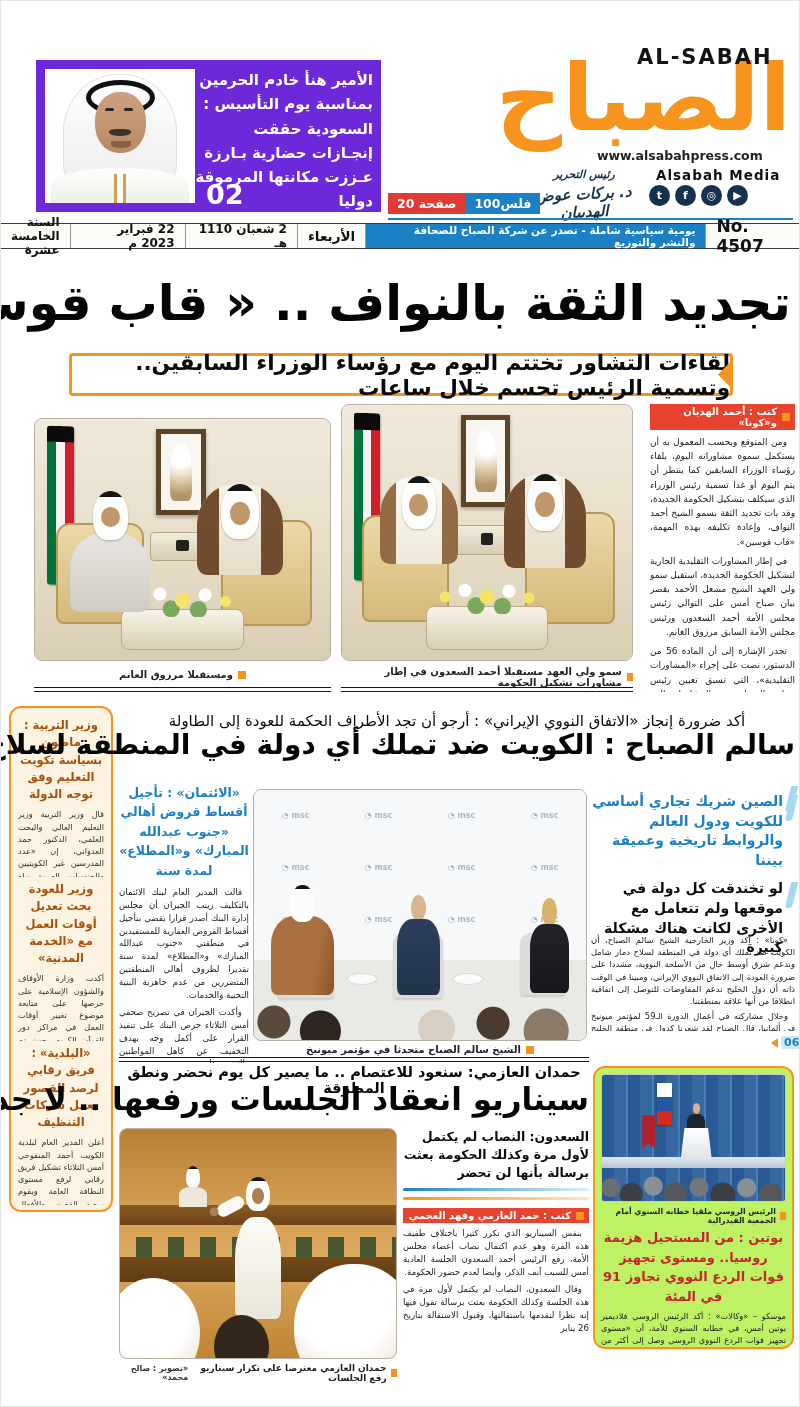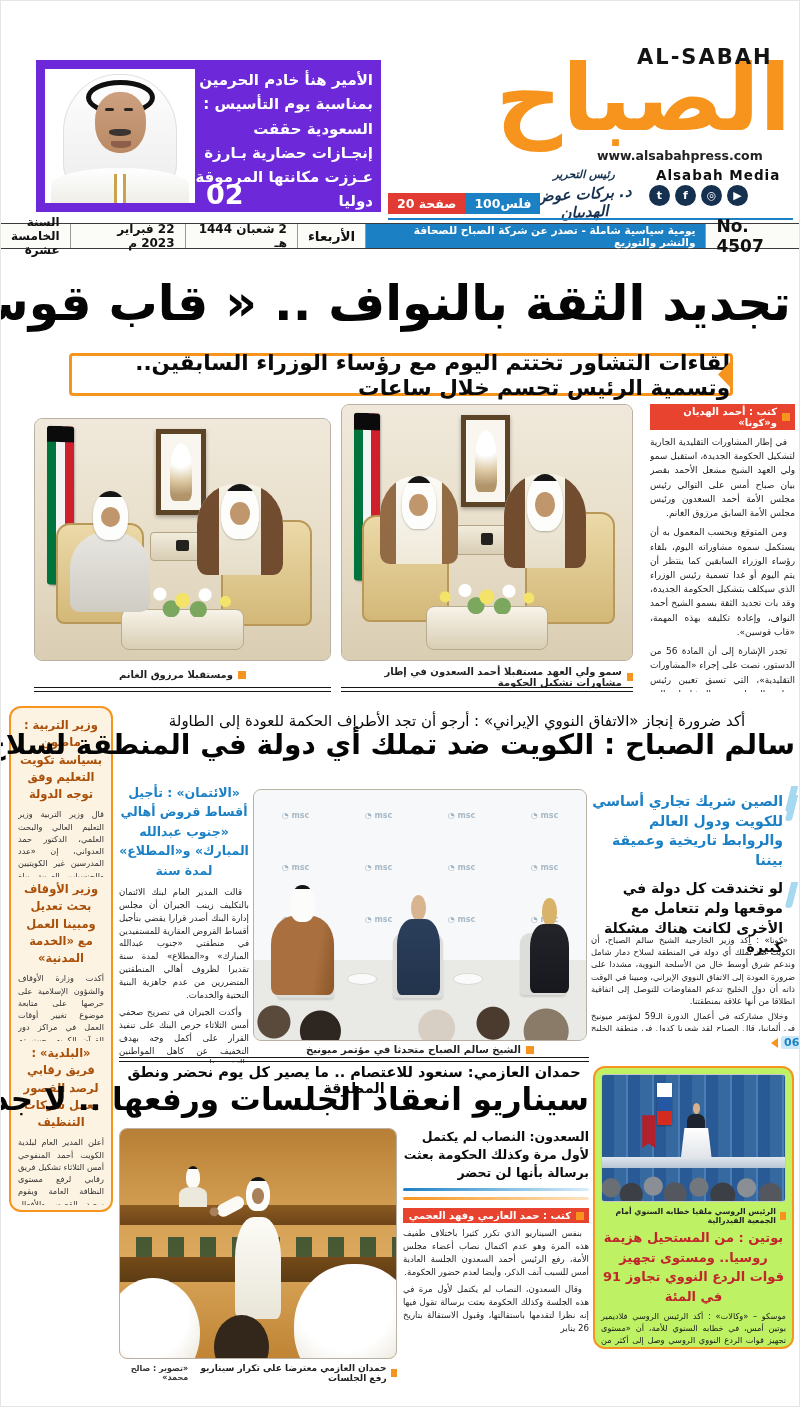--- a/index.html
+++ b/index.html
@@ -299,39 +299,39 @@
     <div class="price-badge">
       <span class="price-pages">20 صفحة</span>
       <span class="price-fils">100فلس</span>
     </div>
     <div class="top-rule"></div>
 
     <div class="date-bar">
       <div class="db-cell db-issue">No. 4507</div>
       <div class="db-cell db-tagline">يومية سياسية شاملة - تصدر عن شركة الصباح للصحافة والنشر والتوزيع</div>
       <div class="db-cell db-weekday">الأربعاء</div>
-      <div class="db-cell">2 شعبان 1444 هـ</div>
+      <div class="db-cell">2 شعبان 1110 هـ</div>
       <div class="db-cell">22 فبراير 2023 م</div>
       <div class="db-cell db-year">السنة الخامسة عشرة</div>
     </div>
   </div>
 
   <div class="lead-headline">تجديد الثقة بالنواف .. « قاب قوسين »</div>
   <div class="lead-subhead">
     <span>لقاءات التشاور تختتم اليوم مع رؤساء الوزراء السابقين.. وتسمية الرئيس تحسم خلال ساعات</span>
     <span class="subhead-arrow"></span>
   </div>
 
   <div class="lead-article">
     <div class="byline-tag">
       <span class="sq"></span>
       <span>كتب : أحمد الهديان و«كونا»</span>
     </div>
+    <p>ومن المتوقع وبحسب المعمول به أن يستكمل سموه مشاوراته اليوم، بلقاء رؤساء الوزراء السابقين كما ينتظر أن يتم اليوم أو غدا تسمية رئيس الوزراء الذي سيكلف بتشكيل الحكومة الجديدة، وقد بات تجديد الثقة بسمو الشيخ أحمد النواف، وإعادة تكليفه بهذه المهمة، «قاب قوسين».</p>
     <p>في إطار المشاورات التقليدية الجارية لتشكيل الحكومة الجديدة، استقبل سمو ولي العهد الشيخ مشعل الأحمد بقصر بيان صباح أمس على التوالي رئيس مجلس الأمة أحمد السعدون ورئيس مجلس الأمة السابق مرزوق الغانم.</p>
-    <p>ومن المتوقع وبحسب المعمول به أن يستكمل سموه مشاوراته اليوم، بلقاء رؤساء الوزراء السابقين كما ينتظر أن يتم اليوم أو غدا تسمية رئيس الوزراء الذي سيكلف بتشكيل الحكومة الجديدة، وقد بات تجديد الثقة بسمو الشيخ أحمد النواف، وإعادة تكليفه بهذه المهمة، «قاب قوسين».</p>
     <p>تجدر الإشارة إلى أن المادة 56 من الدستور، نصت على إجراء «المشاورات التقليدية»، التي تسبق تعيين رئيس مجلس الوزراء، وهي المشاورات التي تستطلع بموجبها القيادة السياسية، وجهة نظر الشخصيات السياسية صاحبة الرأي في البلاد، وفي مقدمتها رؤساء مجلس الأمة، ورؤساء الوزارات السابقين، ورؤساء الجماعات السياسية، الذين يرى رئيس الدولة من المفيد أن يستطلع رأيهم، ومن إليهم من أصحاب الرأي السياسي.</p>
   </div>
 
   <div class="photo-frame" id="photo-saadoun">
     <div class="scene-majlis">
       <div class="m-flag"></div>
       <div class="m-portrait"></div>
       <div class="m-console"></div>
       <div class="m-chair cl"></div>
       <div class="m-chair cr"></div>
@@ -375,21 +375,21 @@
   <div class="double-rule" id="rule-right"></div>
   <div class="double-rule" id="rule-left"></div>
 
   <div class="side-box">
     <div class="brief">
       <div class="brief-title">وزير التربية : ماضون بسياسة تكويت التعليم وفق توجه الدولة</div>
       <div class="brief-body">قال وزير التربية وزير التعليم العالي والبحث العلمي، الدكتور حمد العدواني، إن «عدد المدرسين غير الكويتيين والجنسيات العربية يبلغ 24535 معلما ومعلمة، وبلغ عدد الكويتيين 71547 معلما ومعلمة طبقا لبيانات النظم»، موضحا أنه «لا يشترط بعقود</div>
 
     </div>
     <div class="brief">
-      <div class="brief-title">وزير الأوقاف بحث تعديل ومبينا العمل مع «الخدمة المدنية»</div>
+      <div class="brief-title">وزير للعودة بحث تعديل أوقات العمل مع «الخدمة المدنية»</div>
       <div class="brief-body">أكدت وزارة الأوقاف والشؤون الإسلامية على حرصها على متابعة موضوع تغيير أوقات العمل في مراكز دور القرآن الكريم، حيث تم عقد اجتماع مع ديوان الخدمة المدنية بحضور الوزير عبد العزيز الماجد وجميع المختصين في الوزارة</div>
 
     </div>
     <div class="brief">
       <div class="brief-title">«البلدية» : فريق رقابي لرصد القصور بعمل شركات التنظيف</div>
       <div class="brief-body">أعلن المدير العام لبلدية الكويت أحمد المنفوحي أمس الثلاثاء تشكيل فريق رقابي لرفع مستوى النظافة العامة ويقوم برصد القصور والأفعال السلبية واتخاذ الإجراءات بشأن معالجتها. وأشار المنفوحي في بيان صحفي إلى أهمية رصد المخالفات ومتابعة مستوى</div>
 
     </div>
   </div>
 

